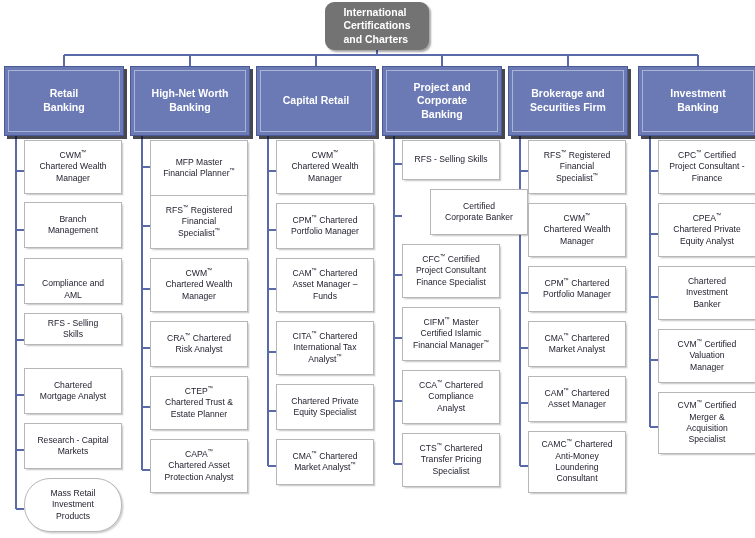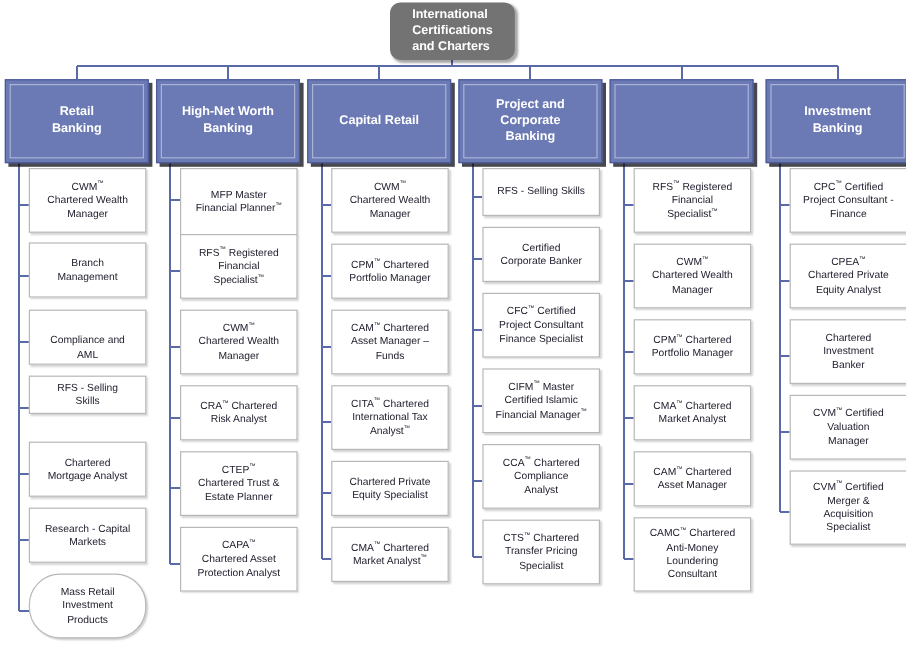--- a/index.html
+++ b/index.html
@@ -304,21 +304,21 @@
         <div class="col-header">
           <div class="inner-border"></div>
           <span class="hdr-label">Project and
 Corporate
 Banking</span>
         </div>
         <div class="leaf-list">
           <div class="leaf" style="top: 0px; height: 40px;">
             <span class="leaf-text">RFS - Selling Skills</span>
           </div>
-          <div class="leaf" style="top: 49px; height: 46px;">
+          <div class="leaf" style="top: 49px; height: 46px; margin-left: 28px;">
             <span class="leaf-text">Certified
 Corporate Banker</span>
           </div>
           <div class="leaf" style="top: 104px; height: 54px;">
             <span class="leaf-text">CFC<sup>™</sup> Certified
 Project Consultant
 Finance Specialist</span>
           </div>
           <div class="leaf" style="top: 167px; height: 54px;">
             <span class="leaf-text">CIFM<sup>™</sup> Master
@@ -333,20 +333,22 @@
           <div class="leaf" style="top: 293px; height: 54px;">
             <span class="leaf-text">CTS<sup>™</sup> Chartered
 Transfer Pricing
 Specialist</span>
           </div>
         </div>
       </div>
       <div class="column" style="left: 508px;">
         <div class="col-header">
           <div class="inner-border"></div>
+          <span class="hdr-label">Brokerage and
+Securities Firm</span>
         </div>
         <div class="leaf-list">
           <div class="leaf" style="top: 0px; height: 54px;">
             <span class="leaf-text">RFS<sup>™</sup> Registered
 Financial
 Specialist<sup>™</sup></span>
           </div>
           <div class="leaf" style="top: 63px; height: 54px;">
             <span class="leaf-text">CWM<sup>™</sup>
 Chartered Wealth

